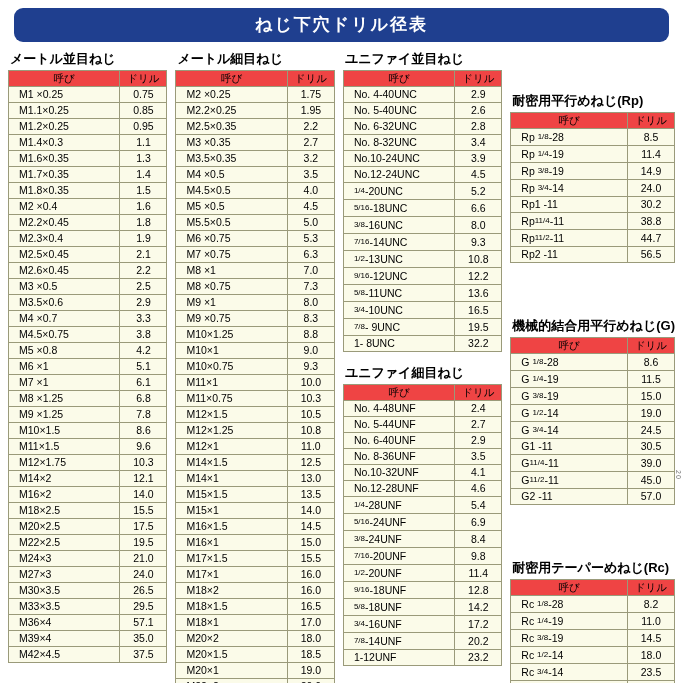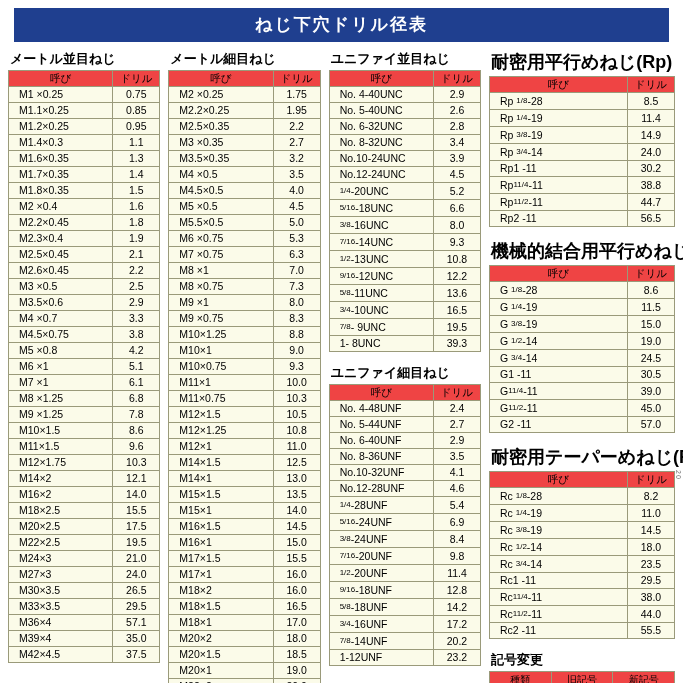--- a/index.html
+++ b/index.html
@@ -14,27 +14,28 @@
   .page{position:relative;width:683px;height:683px;box-sizing:border-box;padding:6px 8px;}
   .title-bar{
     background:#1f3f8f;
     color:#fff;
     text-align:center;
     font-size:17px;
     font-weight:bold;
     letter-spacing:2px;
     padding:5px 0 6px 0;
     margin:2px 6px 8px 6px;
+    border-radius:9px;
   }
   .columns{display:flex;gap:8px;align-items:flex-start;}
   .col{width:186px;}
   .sec-title{
     font-size:13px;font-weight:bold;margin:0 0 2px 2px;white-space:nowrap;
   }
-  .sec-title.small{font-size:18px;}
+  .sec-title.small{font-size:13px;margin-top:42px;}
   table{border-collapse:collapse;width:100%;table-layout:fixed;}
   th,td{
     border:1px solid #9a9a7a;
     font-size:10.5px;
     height:15px;
     line-height:15px;
     padding:0;
     text-align:center;
     background:#fbfbe9;
     white-space:nowrap;
@@ -452,21 +453,21 @@
             <tr>
               <td class="name"><span class="frac">3/4</span>-10UNC</td>
               <td class="val">16.5</td>
             </tr>
             <tr>
               <td class="name"><span class="frac">7/8</span>-  9UNC</td>
               <td class="val">19.5</td>
             </tr>
             <tr>
               <td class="name">1-  8UNC</td>
-              <td class="val">39.3</td>
+              <td class="val">32.2</td>
             </tr>
           </tbody>
       </table>
 
       <div class="spacer"></div>
 
       <div class="sec-title">ユニファイ細目ねじ</div>
       <table>
         <thead>
           <tr>

